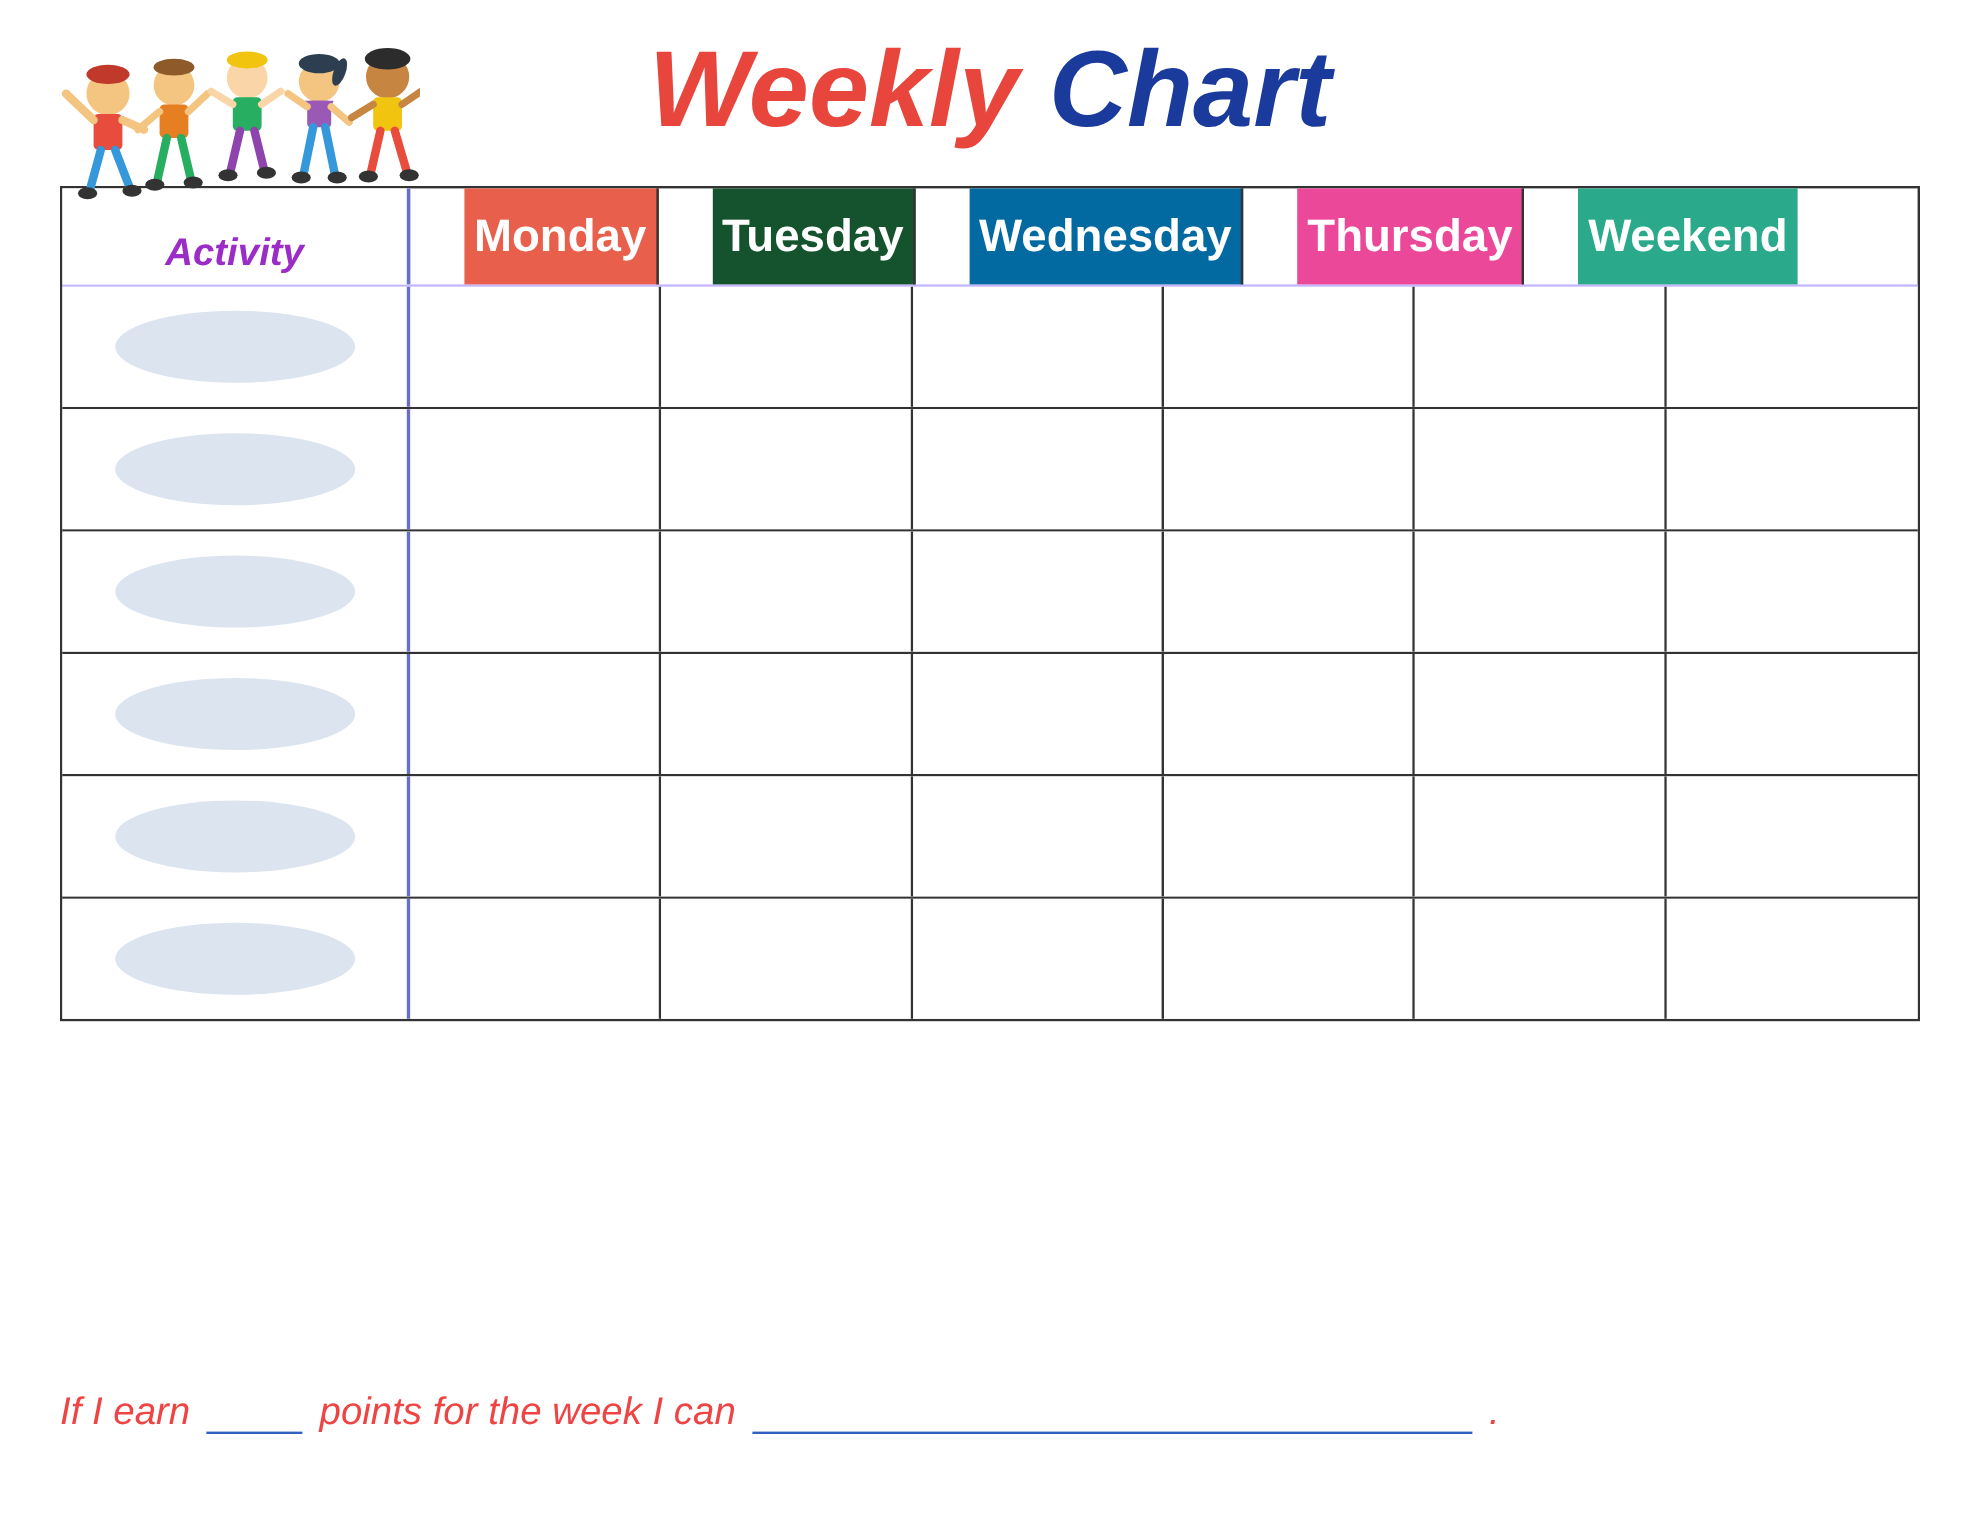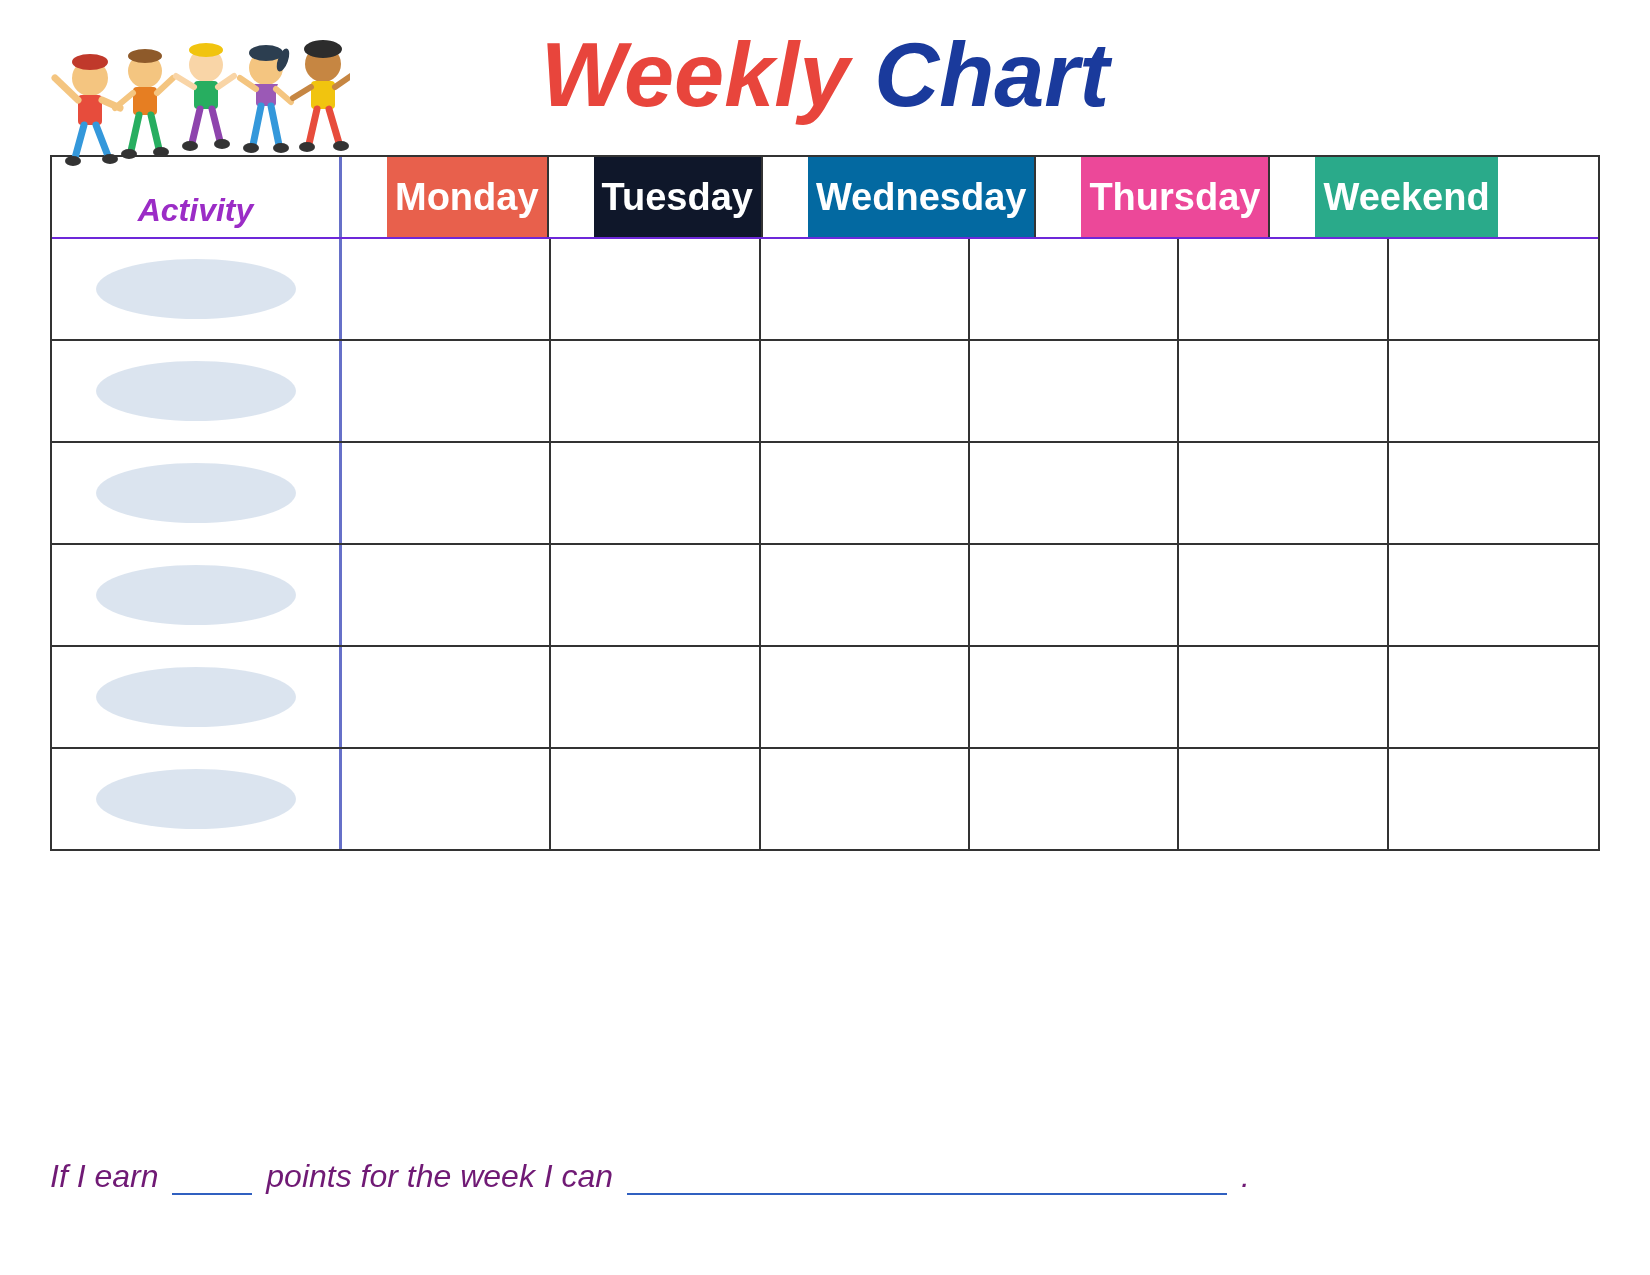--- a/index.html
+++ b/index.html
@@ -68,21 +68,21 @@
       left: 50px;
       right: 50px;
       border: 2px solid #333;
       background: #fff;
     }
 
     
     .chart-header {
       display: grid;
       grid-template-columns: 290px repeat(6, 1fr);
-      border-bottom: 2px solid #6d28d9;
+      border-bottom: 2px solid #c4b5fd;
       gap: 45px;
     }
 
     .header-activity-cell {
       position: relative;
       background: #fff;
       border-right: 3px solid #6670c8;
       min-height: 80px;
       display: flex;
       align-items: flex-end;
@@ -108,21 +108,21 @@
       align-items: center;
       justify-content: center;
       min-height: 80px;
     }
 
     .day-cell:last-child {
       border-right: none;
     }
 
     .monday { background: #e8604c; }
-    .tuesday { background: #0f172a; }
+    .tuesday { background: #14532d; }
     .wednesday { background: #0369a1; }
     .thursday { background: #ec4899; }
     .friday { background: #9b4fc8; }
     .weekend { background: #2aaa8a; }
 
     
     .chart-body {
       display: flex;
       flex-direction: column;
     }
@@ -165,21 +165,21 @@
       border-right: none;
     }
 
     
     .bottom-text {
       position: absolute;
       bottom: 80px;
       left: 50px;
       right: 45px;
       font-size: 32px;
-      color: #701a75;
+      color: #ef4444;
       font-style: italic;
     }
 
     .bottom-underline {
       display: inline-block;
       width: 80px;
       border-bottom: 2px solid #3060c0;
       vertical-align: bottom;
       margin: 0 5px;
     }

